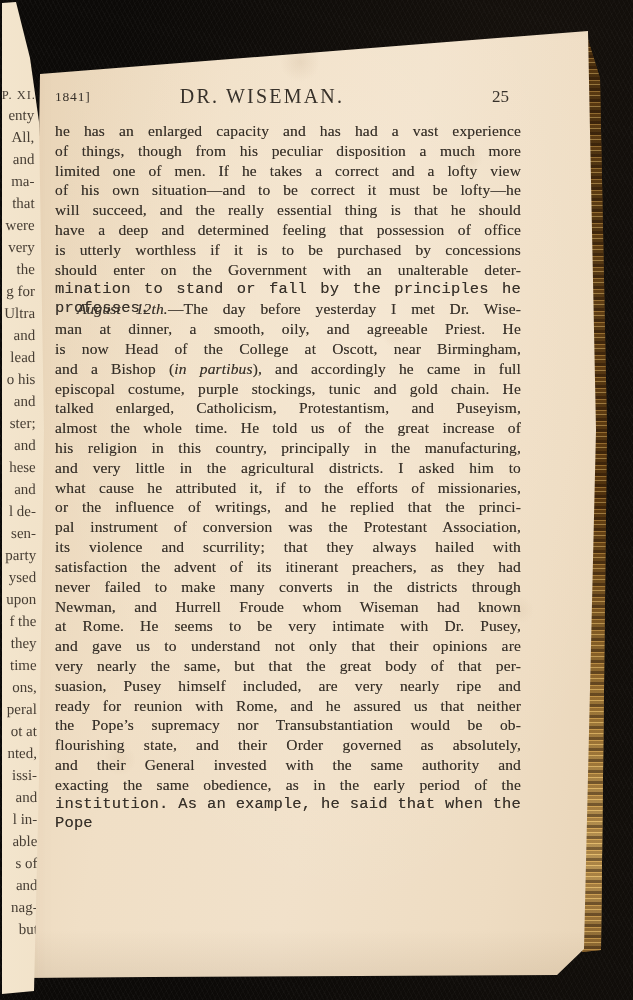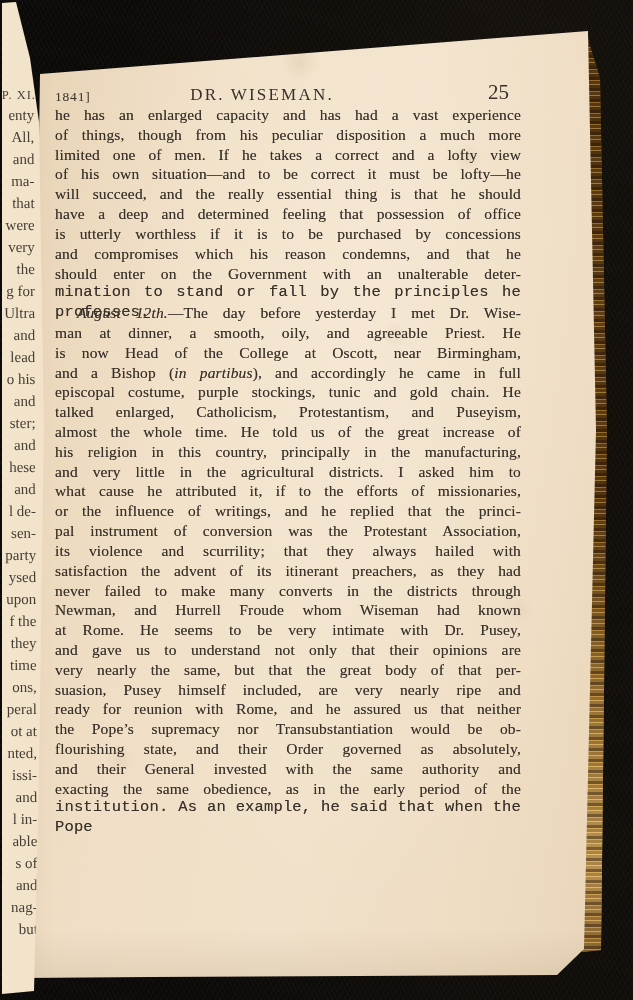--- a/index.html
+++ b/index.html
@@ -50,25 +50,25 @@
   .gilt{
     position:absolute;inset:0;z-index:1;
     clip-path:polygon(586px 33px,600px 78px,607px 430px,601px 950px,582px 952px,594px 428px);
     background-image:
       repeating-linear-gradient(to bottom, rgba(40,20,5,0.55) 0 3px, rgba(205,155,75,0.50) 3px 4px, rgba(95,58,16,0.40) 4px 7px, rgba(235,195,115,0.45) 7px 8px, rgba(60,35,10,0.25) 8px 11px),
       linear-gradient(to bottom, rgba(20,10,3,0.35) 0%, rgba(20,10,3,0.22) 50%, rgba(255,208,120,0.30) 70%, rgba(255,222,145,0.50) 86%, rgba(120,80,30,0.45) 100%),
       linear-gradient(to bottom,#6b4716 0%,#7c5620 30%,#6a4312 50%,#9a7230 72%,#c29247 88%,#7a5722 100%);
   }
   
   .text-col{position:absolute;left:55px;top:88px;width:466px;color:#37312a;}
-  .page-head{display:flex;align-items:flex-end;height:17px;}
+  .page-head{display:flex;align-items:center;height:17px;}
   .ph-year{width:118px;font-size:13.5px;letter-spacing:0.8px;}
-  .ph-title{flex:1;text-align:center;font-size:17px;letter-spacing:2.2px;transform:translateX(-26px);}
-  .ph-num{width:118px;text-align:right;font-size:21px;padding-right:12px;box-sizing:border-box;font-family:Liberation Serif, serif;}
-  .body-text{}
+  .ph-title{flex:1;text-align:center;font-size:20px;letter-spacing:2.2px;transform:translateX(-26px);}
+  .ph-num{width:118px;text-align:right;font-size:17px;padding-right:12px;box-sizing:border-box;font-family:Liberation Serif, serif;}
+  .body-text{margin-top:16px;}
   .line{
     height:19.82px;line-height:19.82px;font-size:15.5px;
     text-align:justify;text-align-last:justify;
     letter-spacing:0.15px;white-space:normal;overflow:visible;
     text-shadow:0 0 0.4px rgba(55,45,35,0.55);
   }
   .line.eol{text-align-last:left;font-family:Liberation Mono, monospace;}
   .line.indent{text-indent:22px;}
   .it{font-style:italic;}
 </style>
@@ -131,21 +131,20 @@
         <div class="ph-num">25</div>
       </div>
       <div class="body-text" id="body-text">
           <div class="line">he has an enlarged capacity and has had a vast experience</div>
           <div class="line">of things, though from his peculiar disposition a much more</div>
           <div class="line">limited one of men.  If he takes a correct and a lofty view</div>
           <div class="line">of his own situation—and to be correct it must be lofty—he</div>
           <div class="line">will succeed, and the really essential thing is that he should</div>
           <div class="line">have a deep and determined feeling that possession of office</div>
           <div class="line">is utterly worthless if it is to be purchased by concessions</div>
-          <div class="line">and compromises which his reason condemns, and that he</div>
           <div class="line">should enter on the Government with an unalterable deter-</div>
           <div class="line eol">mination to stand or fall by the principles he professes.</div>
           <div class="line indent"><span class="it">August 12th.</span><span>—The day before yesterday I met Dr. Wise-</span></div>
           <div class="line">man at dinner, a smooth, oily, and agreeable Priest.  He</div>
           <div class="line">is now Head of the College at Oscott, near Birmingham,</div>
           <div class="line"><span>and a Bishop (</span><span class="it">in partibus</span><span>), and accordingly he came in full</span></div>
           <div class="line">episcopal costume, purple stockings, tunic and gold chain.  He</div>
           <div class="line">talked enlarged, Catholicism, Protestantism, and Puseyism,</div>
           <div class="line">almost the whole time.  He told us of the great increase of</div>
           <div class="line">his religion in this country, principally in the manufacturing,</div>

